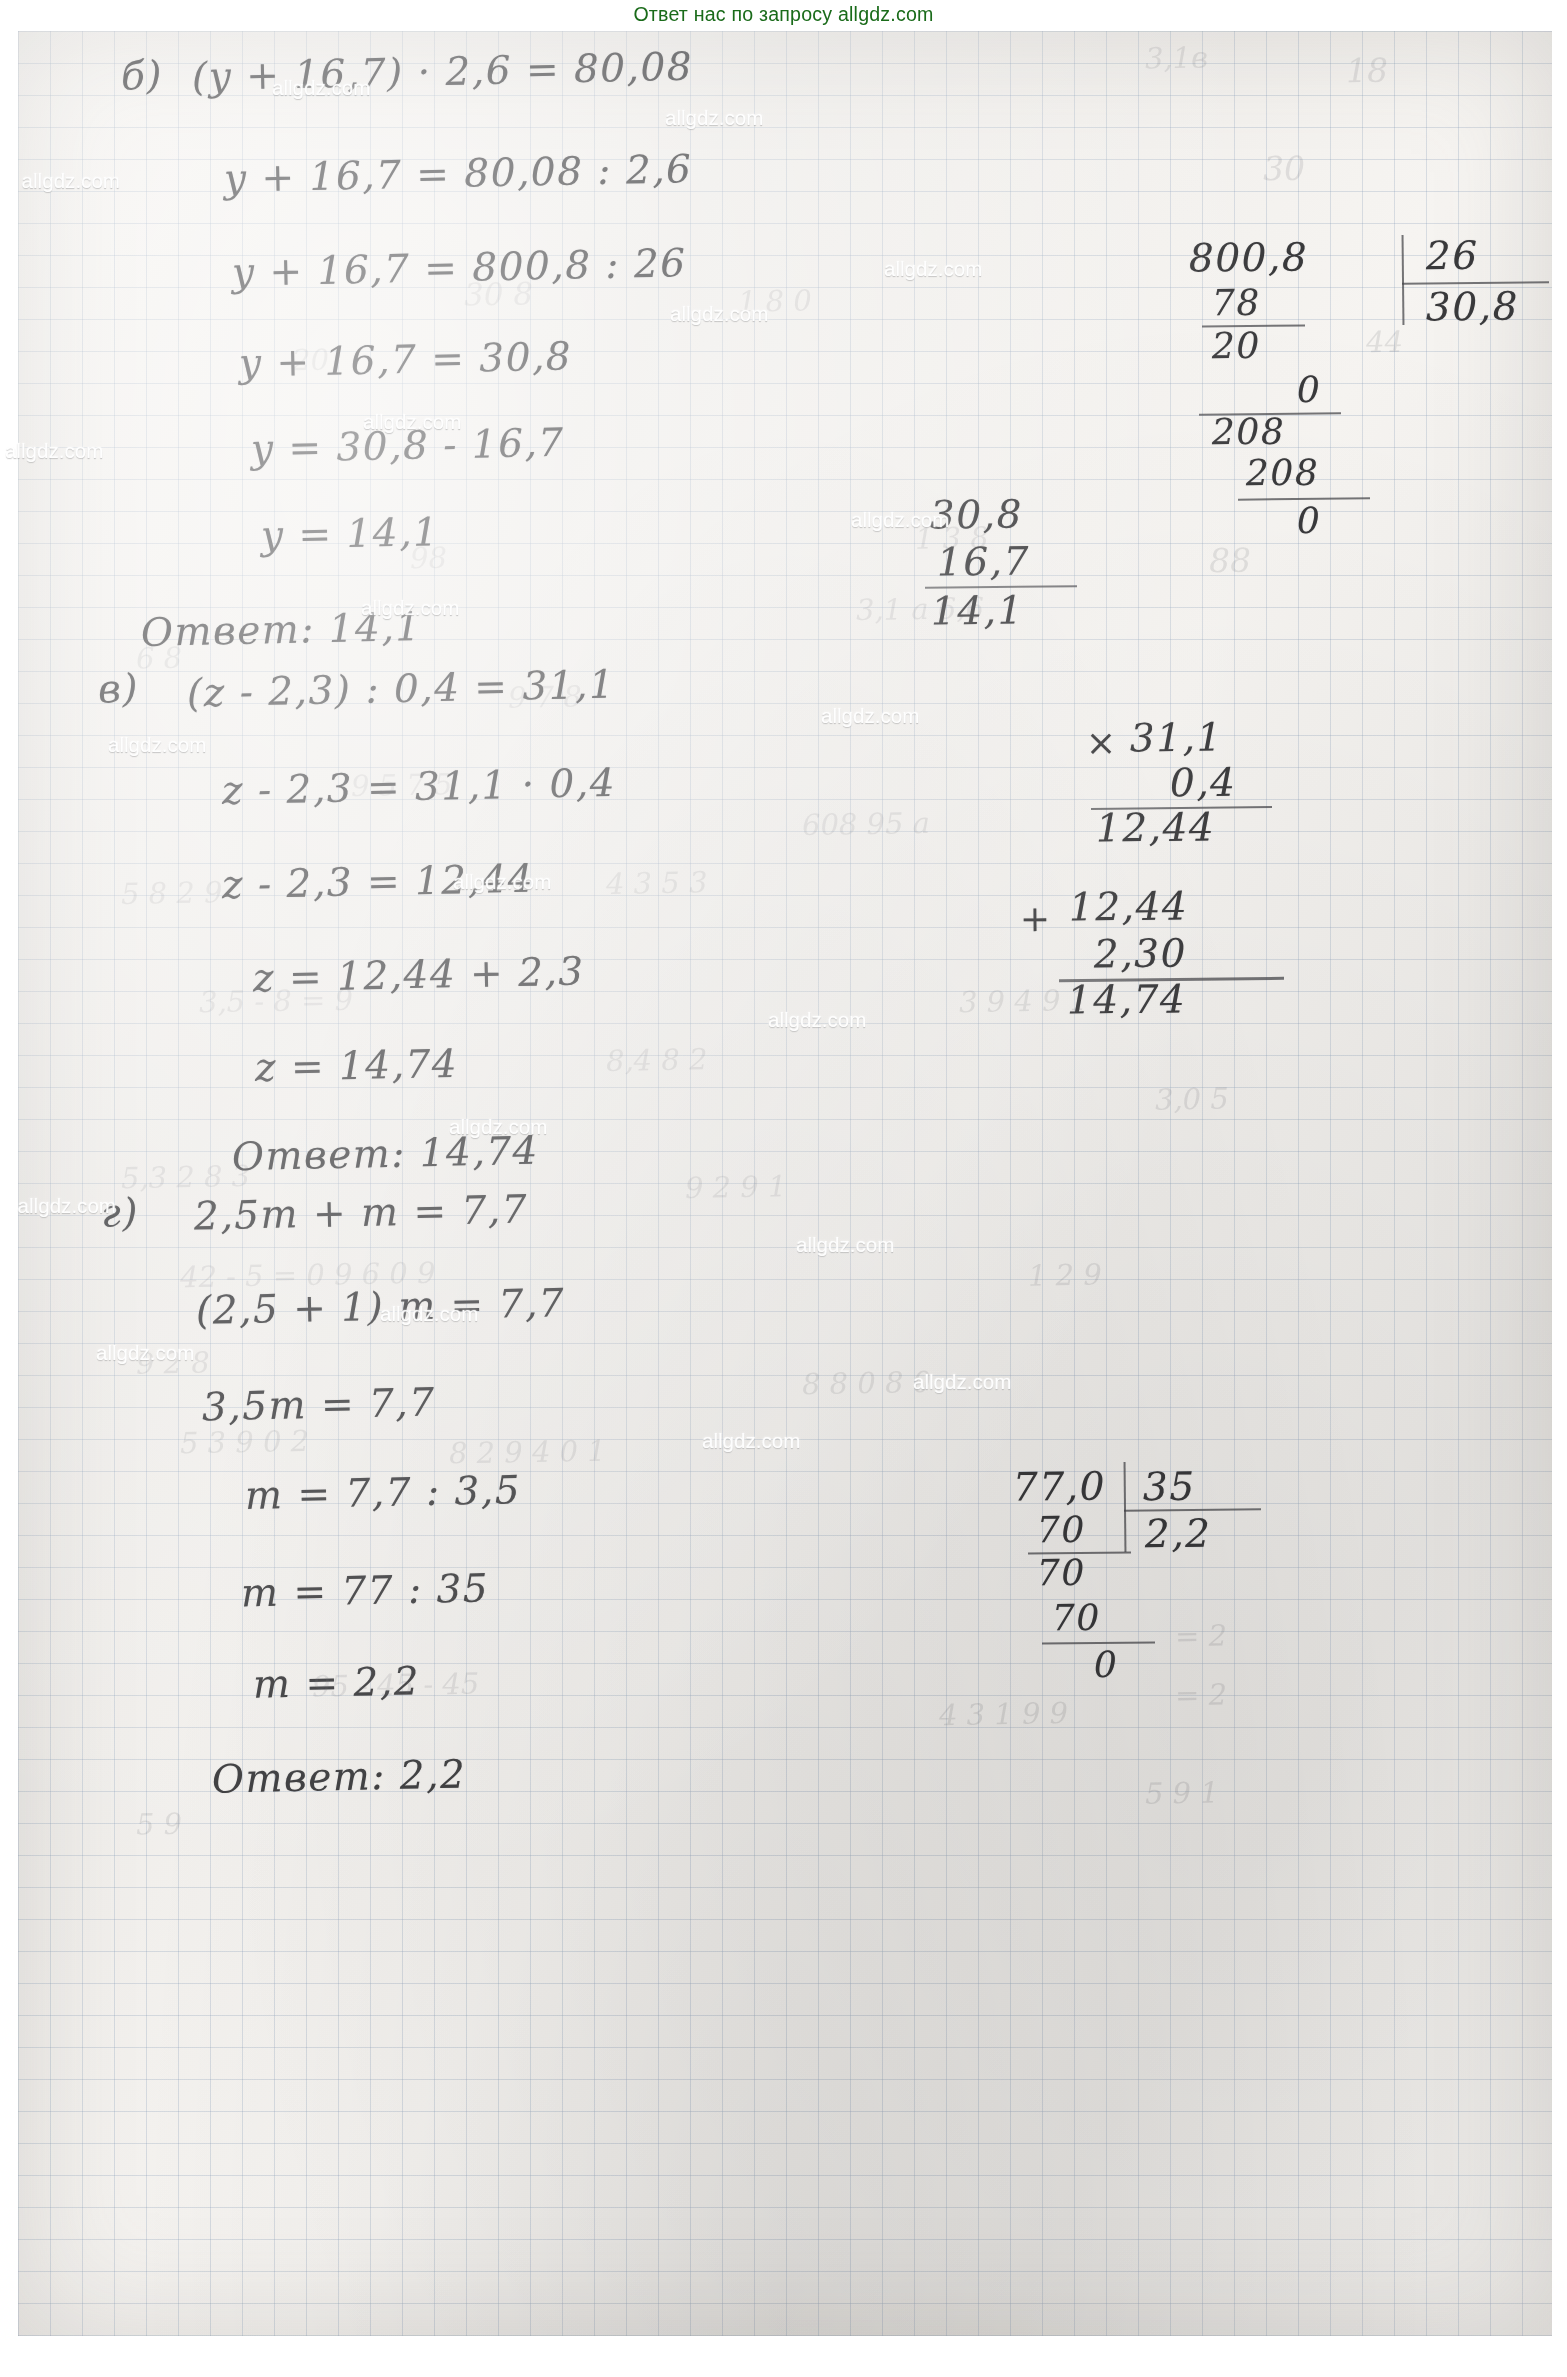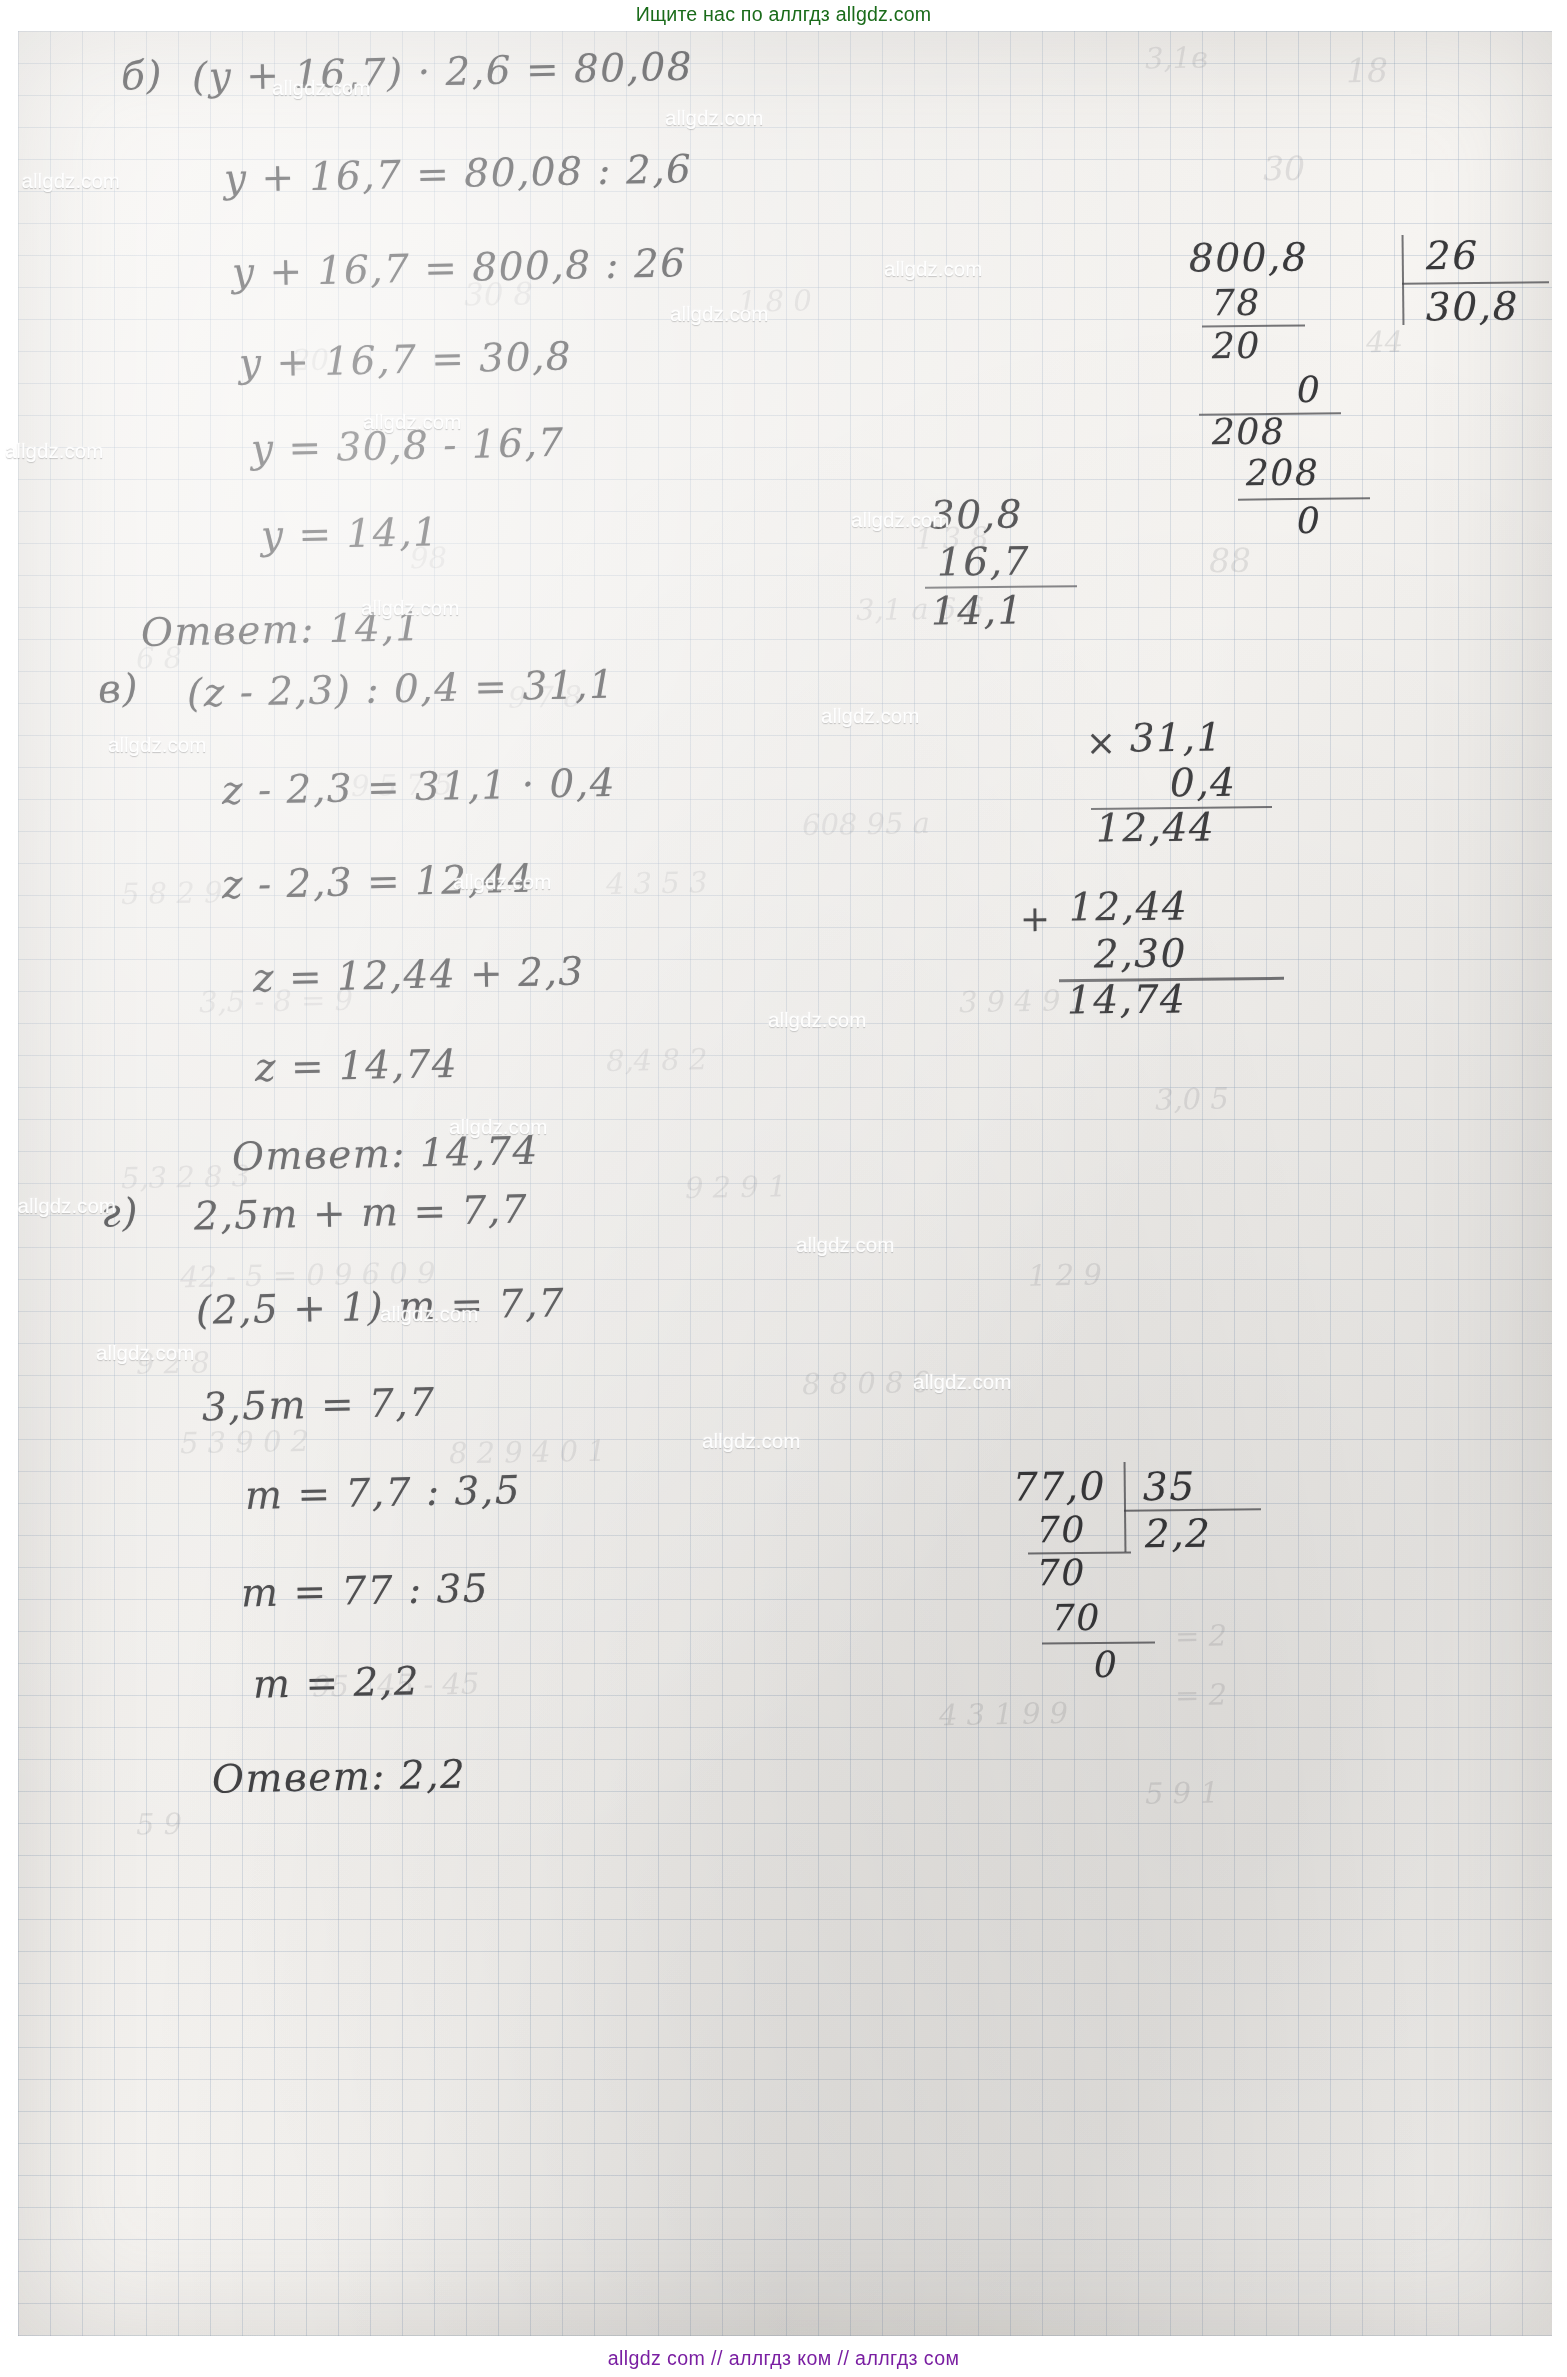--- a/index.html
+++ b/index.html
@@ -127,21 +127,21 @@
     letter-spacing: 0.4px;
     white-space: nowrap;
     z-index: 40;
   }
 </style>
 </head>
 <body>
 
 <div class="page">
 
-  <div class="top-banner">Ищите нас по аллгдз allgdz.com</div>
+  <div class="top-banner">Ответ нас по запросу allgdz.com</div>
 
   <div class="sheet">
 
     <div>
       <div class="ghost" style="left:1127px; top:9.8px;  font-size:29px;">3,1в</div>
       <div class="ghost" style="left:1328px; top:19.6px;  font-size:33px;">18</div>
       <div class="ghost" style="left:1245px; top:118px; font-size:33px;">30</div>
       <div class="ghost" style="left:446px;  top:245px; font-size:31px;">30   8</div>
       <div class="ghost" style="left:720px;  top:253px; font-size:29px;">1   8   0</div>
       <div class="ghost" style="left:274px;  top:312px; font-size:29px;">20</div>
@@ -294,16 +294,15 @@
     <div class="wm" style="left:768px; top:1008px;">allgdz.com</div>
     <div class="wm" style="left:449px; top:1115px;">allgdz.com</div>
     <div class="wm" style="left:17.6px;  top:1194px;">allgdz.com</div>
     <div class="wm" style="left:796px; top:1233px;">allgdz.com</div>
     <div class="wm" style="left:380px; top:1302px;">allgdz.com</div>
     <div class="wm" style="left:96px;  top:1341px;">allgdz.com</div>
     <div class="wm" style="left:913px; top:1370px;">allgdz.com</div>
     <div class="wm" style="left:702px; top:1429px;">allgdz.com</div>
   </div>
 
-  <div class="bottom-strip">allgdz com  //  аллгдз ком  //  аллгдз сом</div>
 
 </div>
 
 
 </body></html>

